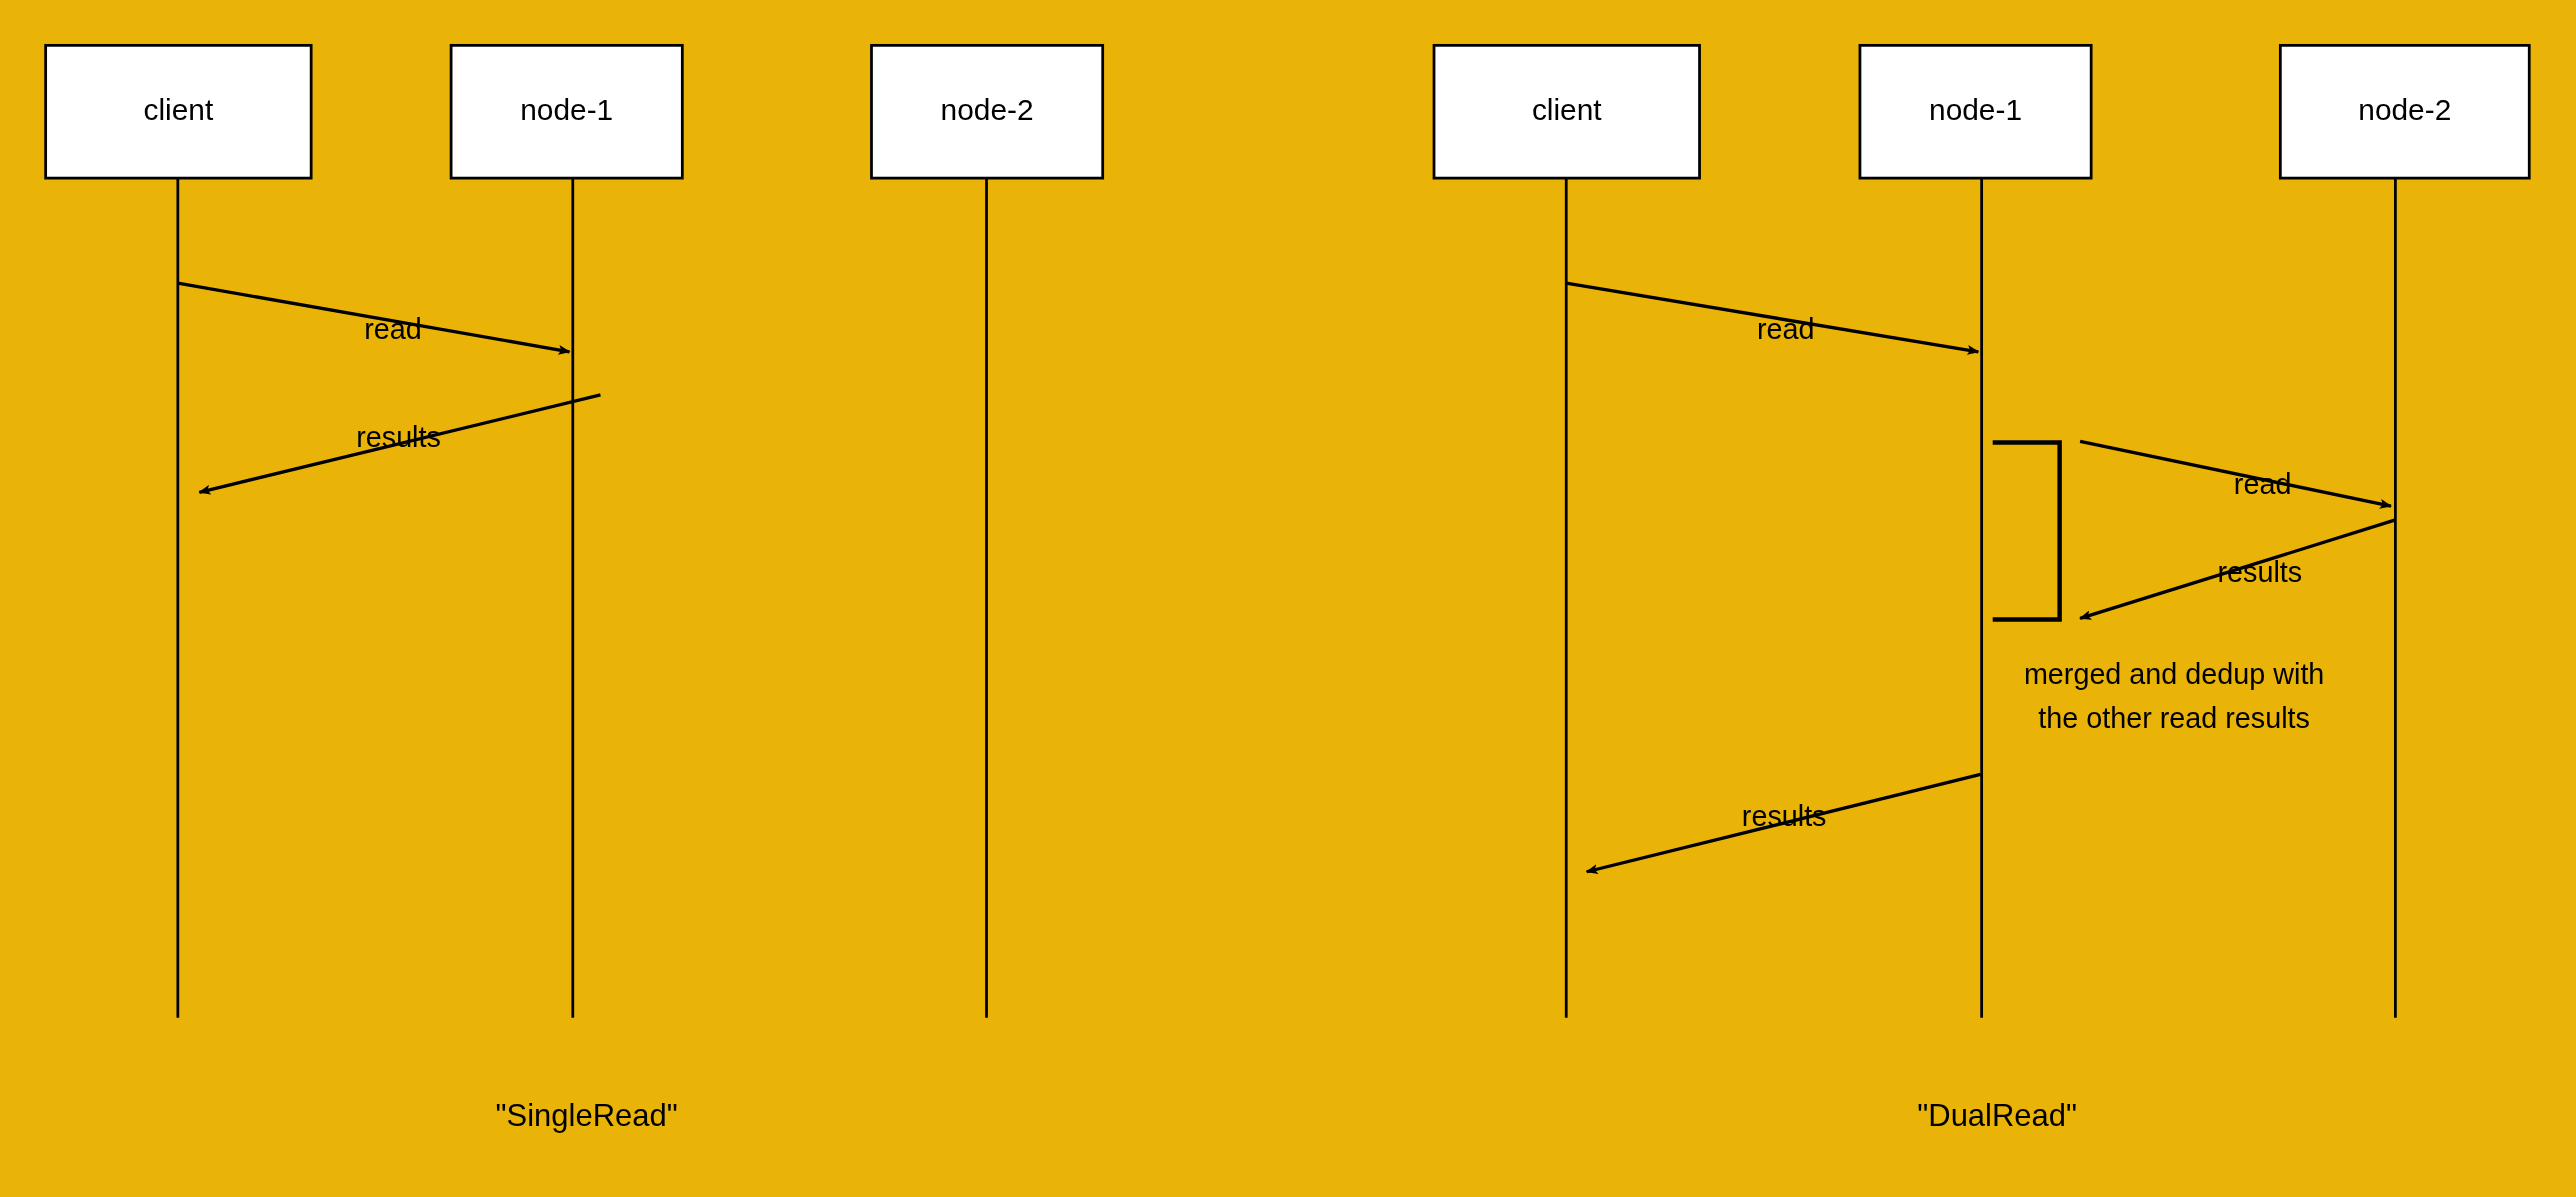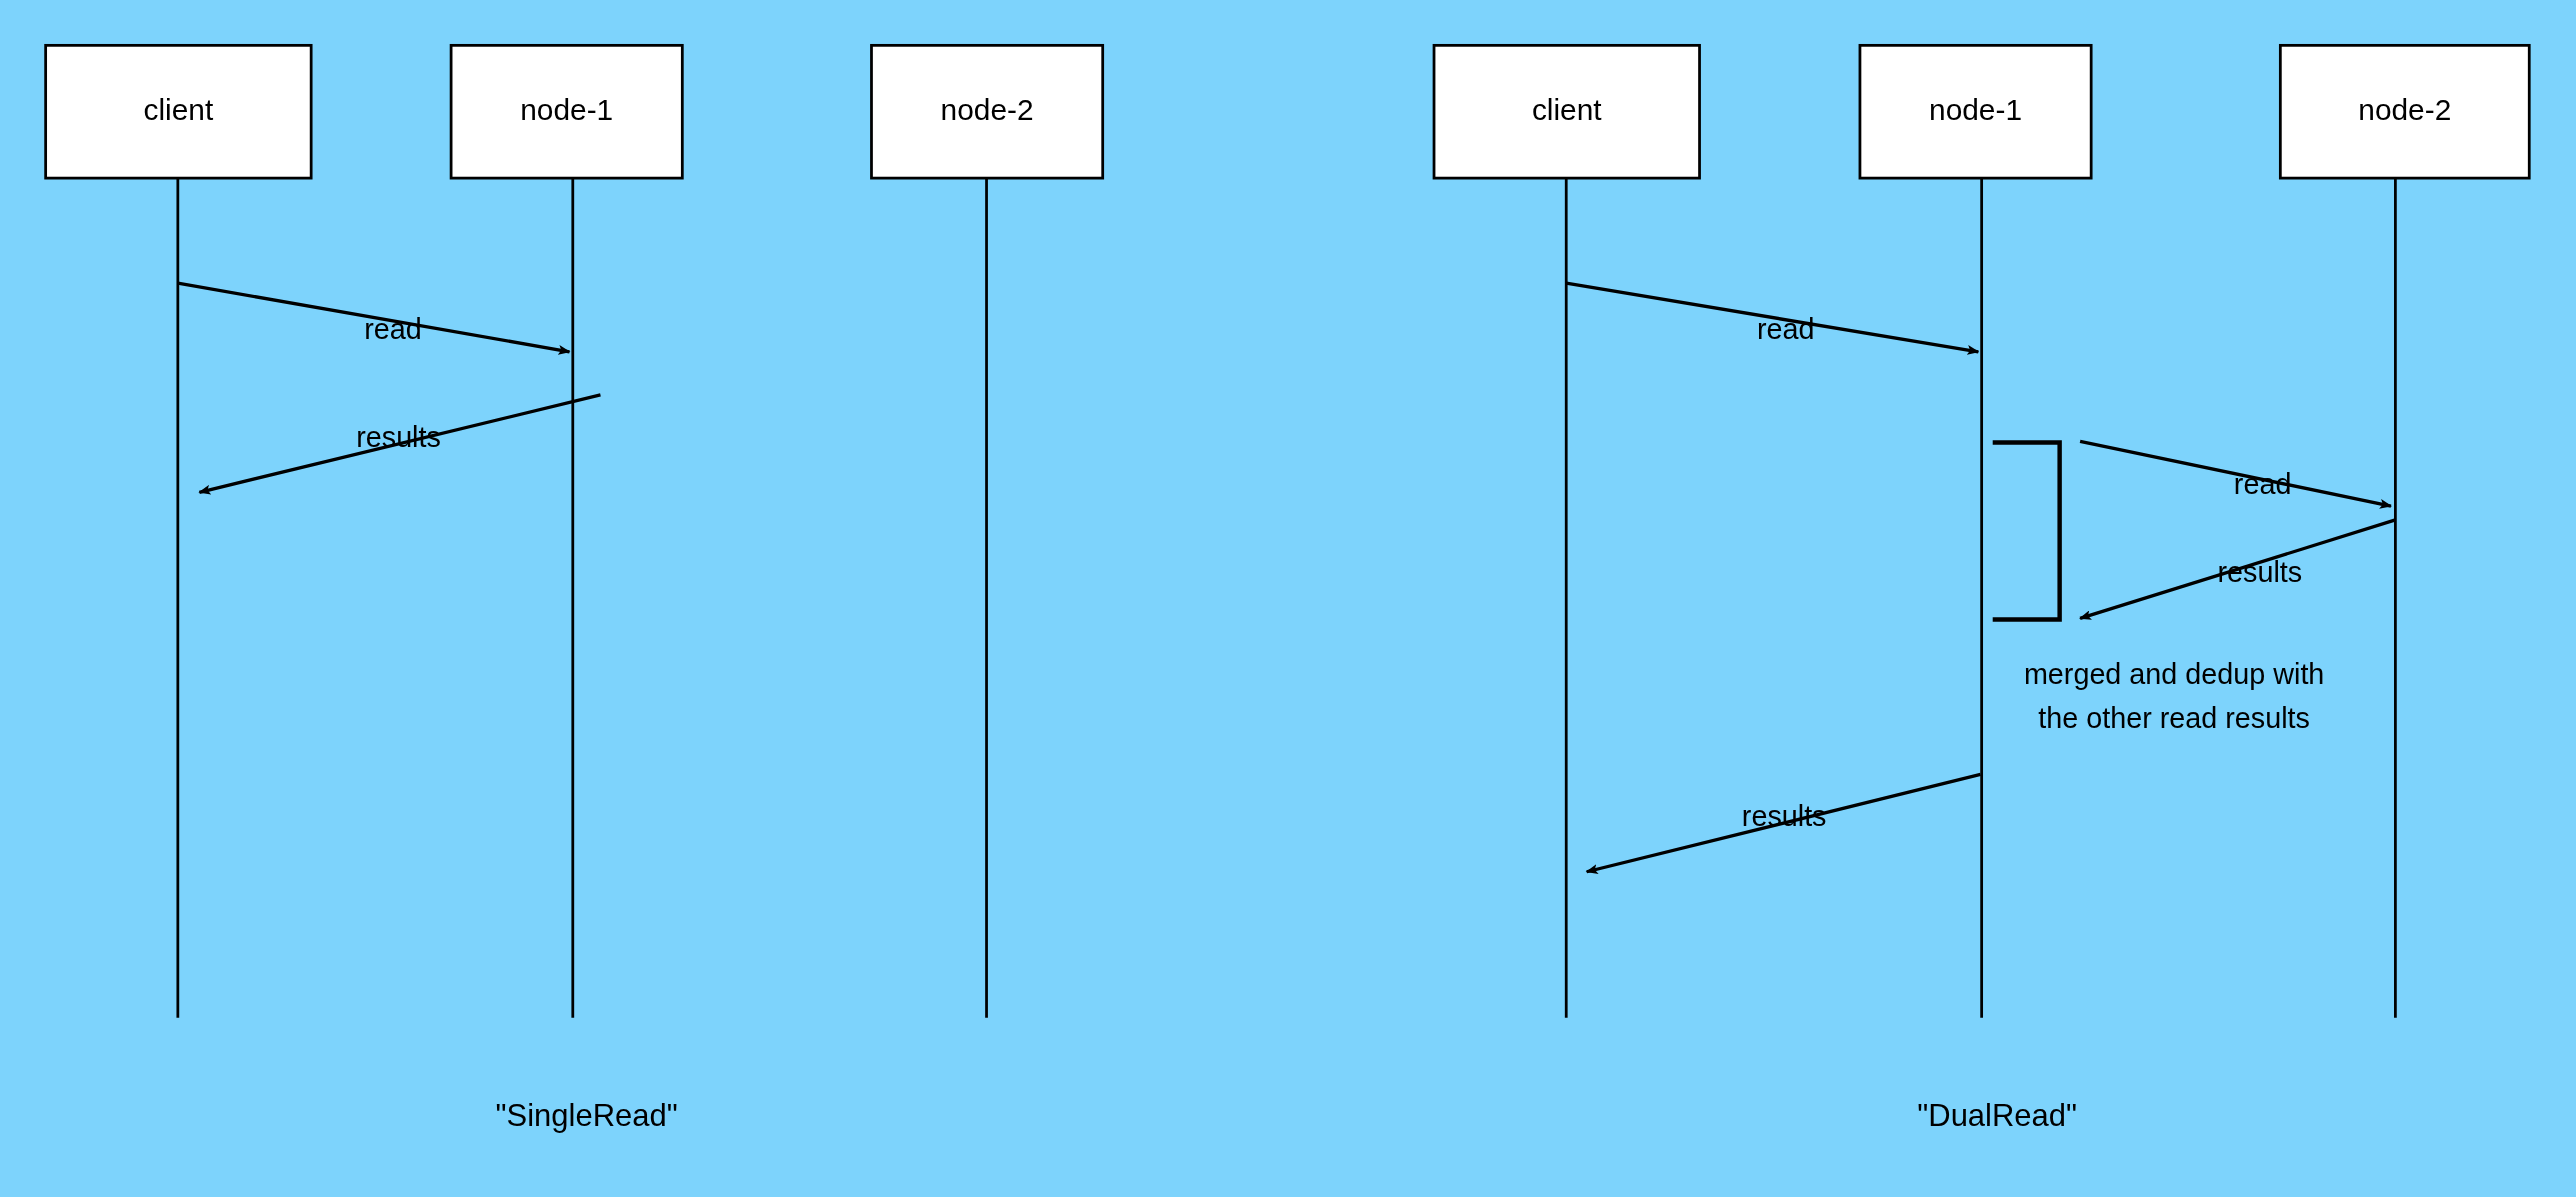--- a/index.html
+++ b/index.html
@@ -9,21 +9,21 @@
     background: #ffffff;
   }
   body {
     font-family: "Liberation Sans", sans-serif;
     color: #000000;
   }
   #canvas {
     position: relative;
     width: 2576px;
     height: 1197px;
-    background: #7dd3fc;
+    background: #eab308;
     overflow: hidden;
   }
   .diagram-svg {
     position: absolute;
     top: 0;
     left: 0;
     width: 2576px;
     height: 1197px;
   }
   .participant-box {

